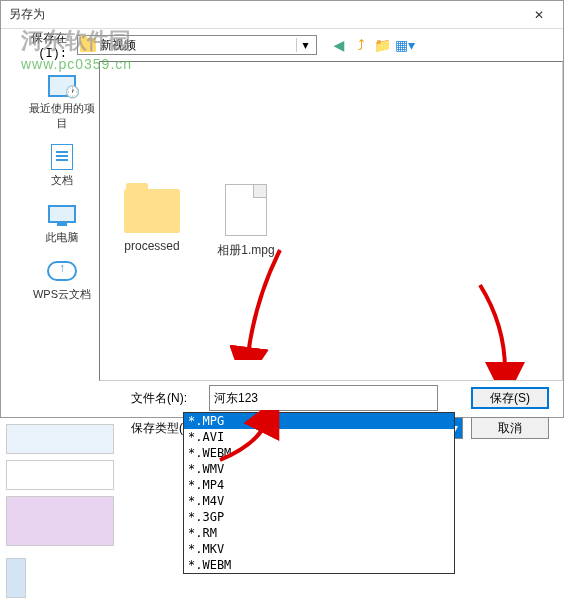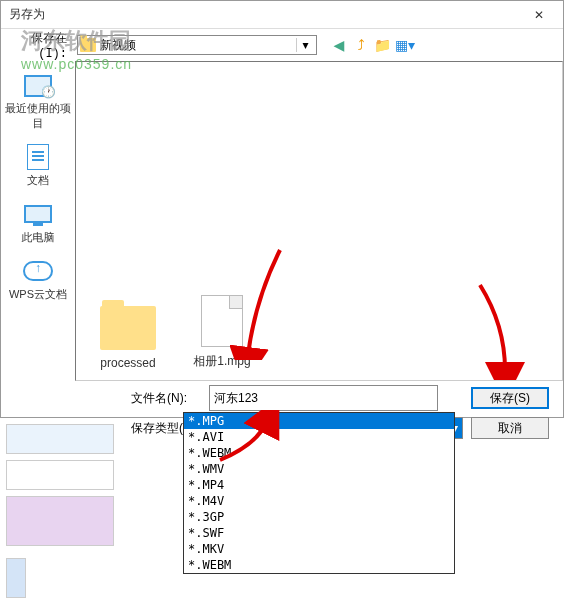--- a/index.html
+++ b/index.html
@@ -16,38 +16,38 @@
     
     .toolbar-row { height: 32px; display: flex; align-items: center; padding: 4px 8px; gap: 4px; }
     .save-in-label { width: 64px; text-align: right; padding-right: 6px; font-family: Liberation Mono, monospace; }
     .location-dropdown { flex: 1; height: 20px; border: 1px solid #888; display: flex; align-items: center; padding: 0 2px; background: #fff; max-width: 240px; }
     .folder-mini-icon { width: 16px; height: 14px; background: #ffd96b; border-radius: 1px; margin-right: 4px; position: relative; }
     .folder-mini-icon::before { content: ''; position: absolute; top: -3px; left: 0; width: 7px; height: 3px; background: #ffd96b; border-radius: 1px 1px 0 0; }
     .dropdown-arrow { width: 18px; text-align: center; border-left: 1px solid #ccc; }
     .nav-icons { display: flex; gap: 2px; margin-left: 8px; }
     .nav-icon { width: 20px; height: 20px; display: flex; align-items: center; justify-content: center; font-size: 14px; }
     
-    .body-row { display: flex; height: 320px; }
+    .body-row { display: flex; height: 320px; margin-left: 24px; }
     .sidebar { width: 74px; background: #fff; display: flex; flex-direction: column; align-items: center; padding-top: 6px; gap: 4px; }
     .sidebar-item { display: flex; flex-direction: column; align-items: center; gap: 2px; padding: 4px 2px; width: 100%; cursor: pointer; }
     .sidebar-icon { width: 32px; height: 28px; display: flex; align-items: center; justify-content: center; }
     .sidebar-label { font-size: 11px; color: #333; text-align: center; }
     
     .recent-icon { position: relative; width: 28px; height: 24px; }
     .recent-icon::before { content: ''; position: absolute; width: 24px; height: 18px; border: 2px solid #3b99e0; background: #e3f1fb; top: 2px; }
     .recent-icon::after { content: '🕐'; position: absolute; right: -4px; bottom: -2px; font-size: 12px; }
     .desktop-icon { width: 28px; height: 20px; background: #2196f3; border-radius: 2px; }
     .docs-icon { width: 22px; height: 26px; background: #fff; border: 1px solid #3b99e0; position: relative; }
     .docs-icon::before { content:''; position:absolute; width:12px; height:2px; background:#3b99e0; top:6px; left:4px; box-shadow: 0 4px #3b99e0, 0 8px #3b99e0; }
     .computer-icon { width: 28px; height: 18px; border: 2px solid #3b99e0; background: #e3f1fb; position: relative; }
     .computer-icon::after { content:''; position:absolute; width:10px; height:3px; background:#3b99e0; bottom:-5px; left:50%; transform:translateX(-50%); }
     .cloud-icon { width: 30px; height: 20px; border: 2px solid #3b99e0; border-radius: 12px; position: relative; }
     .cloud-icon::after { content:'↑'; position:absolute; top:-2px; left:50%; transform:translateX(-50%); color:#3b99e0; font-size:12px; font-weight:bold; }
     
-    .file-area { flex: 1; border: 1px inset #ccc; background: #fff; padding: 10px; display: flex; gap: 10px; align-items: flex-end; }
+    .file-area { flex: 1; border: 1px inset #ccc; background: #fff; padding: 10px; display: flex; gap: 10px; align-items: center; }
     .file-item { display: flex; flex-direction: column; align-items: center; width: 84px; gap: 6px; }
     .folder-large { width: 56px; height: 44px; background: #ffe08a; border-radius: 2px; position: relative; }
     .folder-large::before { content:''; position:absolute; top:-6px; left:2px; width:22px; height:8px; background:#ffe08a; border-radius:2px 2px 0 0; }
     .file-large { width: 42px; height: 52px; background:#fff; border:1px solid #bbb; position:relative; }
     .file-large::before { content:''; position:absolute; top:0; right:0; width:12px; height:12px; background:#eee; border-left:1px solid #bbb; border-bottom:1px solid #bbb; }
     .file-label { font-size: 12px; color: #333; text-align: center; }
     
     .bottom-controls { padding: 4px 14px 8px 90px; }
     .control-row { display: flex; align-items: center; gap: 8px; margin-bottom: 6px; }
     .control-label { width: 70px; margin-left: 40px; }
@@ -157,21 +157,21 @@
 </div>
 
 <div class="dropdown-list">
   <div class="dropdown-item selected">*.MPG</div>
   <div class="dropdown-item">*.AVI</div>
   <div class="dropdown-item">*.WEBM</div>
   <div class="dropdown-item">*.WMV</div>
   <div class="dropdown-item">*.MP4</div>
   <div class="dropdown-item">*.M4V</div>
   <div class="dropdown-item">*.3GP</div>
-  <div class="dropdown-item">*.SWF</div>
+  <div class="dropdown-item">*.RM</div>
   <div class="dropdown-item">*.MKV</div>
   <div class="dropdown-item">*.WEBM</div>
 
 </div>
 
 <svg class="arrow-annot arrow1">
   <defs>
       <marker id="ah1" markerWidth="10" markerHeight="10" refX="2" refY="5" orient="auto">
         <path d="M0,0 L10,5 L0,10 Z" fill="#d00"></path>
       </marker>

